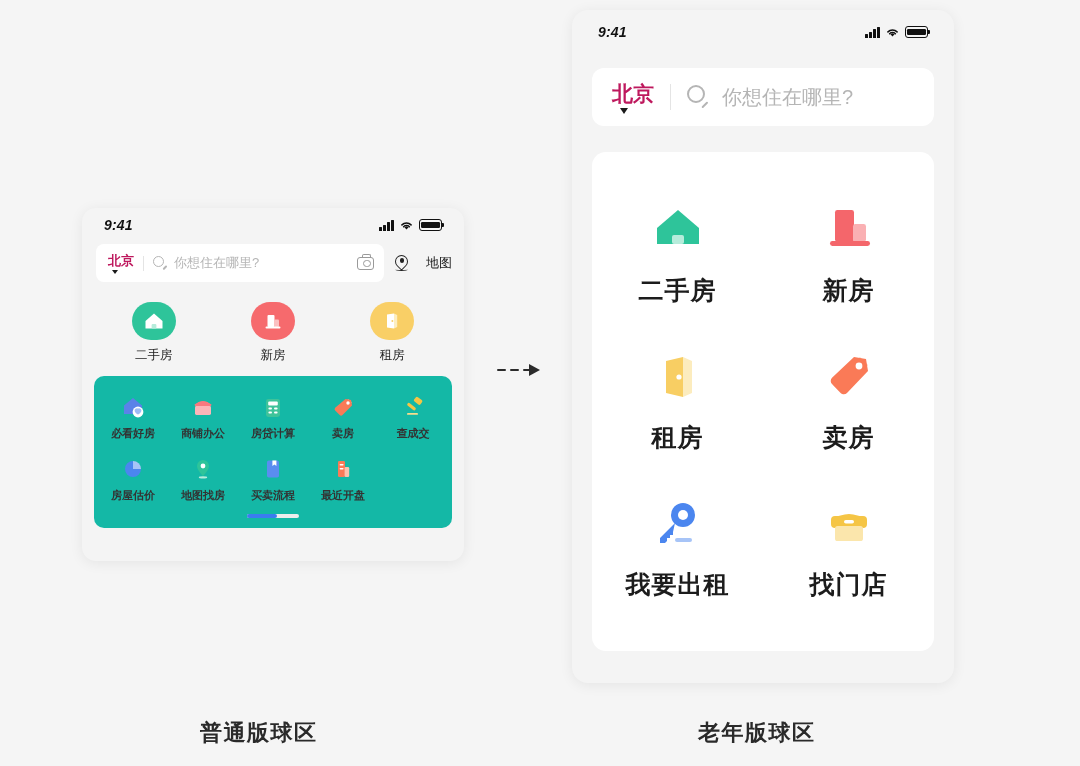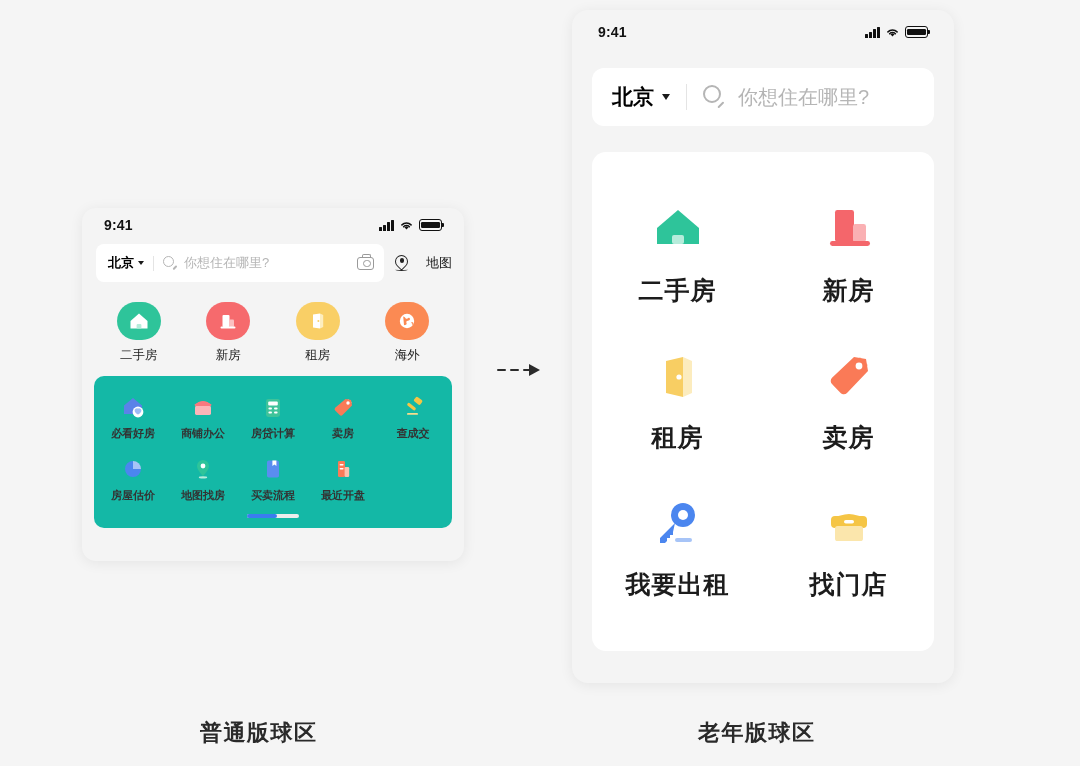--- a/index.html
+++ b/index.html
@@ -45,20 +45,21 @@
     align-items: center;
     justify-content: space-between;
     padding: 0 22px;
     height: 34px;
   }
   .status-time {
     font-size: 14px;
     font-weight: bold;
     color: #111;
     letter-spacing: 0.2px;
+    font-style: italic;
   }
   .status-icons {
     display: flex;
     align-items: center;
     gap: 5px;
   }
   .sig-bars { display: flex; align-items: flex-end; gap: 1.4px; height: 11px; }
   .sig-bars i { display: block; width: 2.6px; background: #111; border-radius: 0.6px; }
   .sig-bars i:nth-child(1) { height: 4px; }
   .sig-bars i:nth-child(2) { height: 6px; }
@@ -85,21 +86,21 @@
 
   .search-pill {
     flex: 1;
     background: #ffffff;
     display: flex;
     align-items: center;
   }
   #left-phone .search-pill { height: 38px; border-radius: 8px; padding: 0 10px 0 12px; }
   #right-phone .search-pill { height: 58px; border-radius: 12px; padding: 0 16px 0 20px; }
 
-  .city { display: flex; align-items: center; font-weight: bold; color: #000000; white-space: nowrap; }
+  .city { display: flex; font-weight: bold; color: #be185d; white-space: nowrap; flex-direction: column; }
   #left-phone .city { font-size: 13px; }
   #right-phone .city { font-size: 21px; }
   .caret {
     width: 0; height: 0;
     border-left: 3.2px solid transparent;
     border-right: 3.2px solid transparent;
     border-top: 4.4px solid #1a1a1a;
     margin-left: 4px;
   }
   #right-phone .caret {
@@ -329,30 +330,20 @@
       <div class="squircle" style="background:#f9cf66">
         <svg width="22" height="20" viewBox="0 0 22 20">
           <path d="M6 3.6 L13 2.6 L13 17.4 L6 16.4 Z" fill="#fff"></path>
           <path d="M13 2.6 L16.2 4 L16.2 16 L13 17.4 Z" fill="#fdeec0"></path>
           <circle cx="11.4" cy="10" r="1" fill="#f9cf66"></circle>
         </svg>
       </div>
       <span class="top-label">租房</span>
     </div>
 
-    <div class="top-item">
-      <div class="squircle" style="background:#fb8a53">
-        <svg width="22" height="20" viewBox="0 0 22 20">
-          <circle cx="11" cy="10" r="7.2" fill="#fff"></circle>
-          <path d="M7.2 5.4 c2.4 .4 2 2.2 3.4 2.4 c1.2 .2 1-1.3 2.4-1.1 c1 .2 1.3 1.5 .6 2.3 c-.9 1-2.6.5-3.2 1.5 c-.5 .9 .6 1.6 .2 2.6 c-.4 1-1.8 1.4-2.6 1" fill="#fb8a53"></path>
-          <path d="M15.9 11.6 c.9 .3 1.4 1.4 1 2.2" stroke="#fb8a53" stroke-width="1.2" fill="none" stroke-linecap="round"></path>
-        </svg>
-      </div>
-      <span class="top-label">海外</span>
-    </div>
 
 
   </div>
 
   <div id="left-lower-card">
     <div class="small-grid">
 
       <div class="small-item">
         <div class="small-icon">
           <svg width="30" height="28" viewBox="0 0 30 28">

